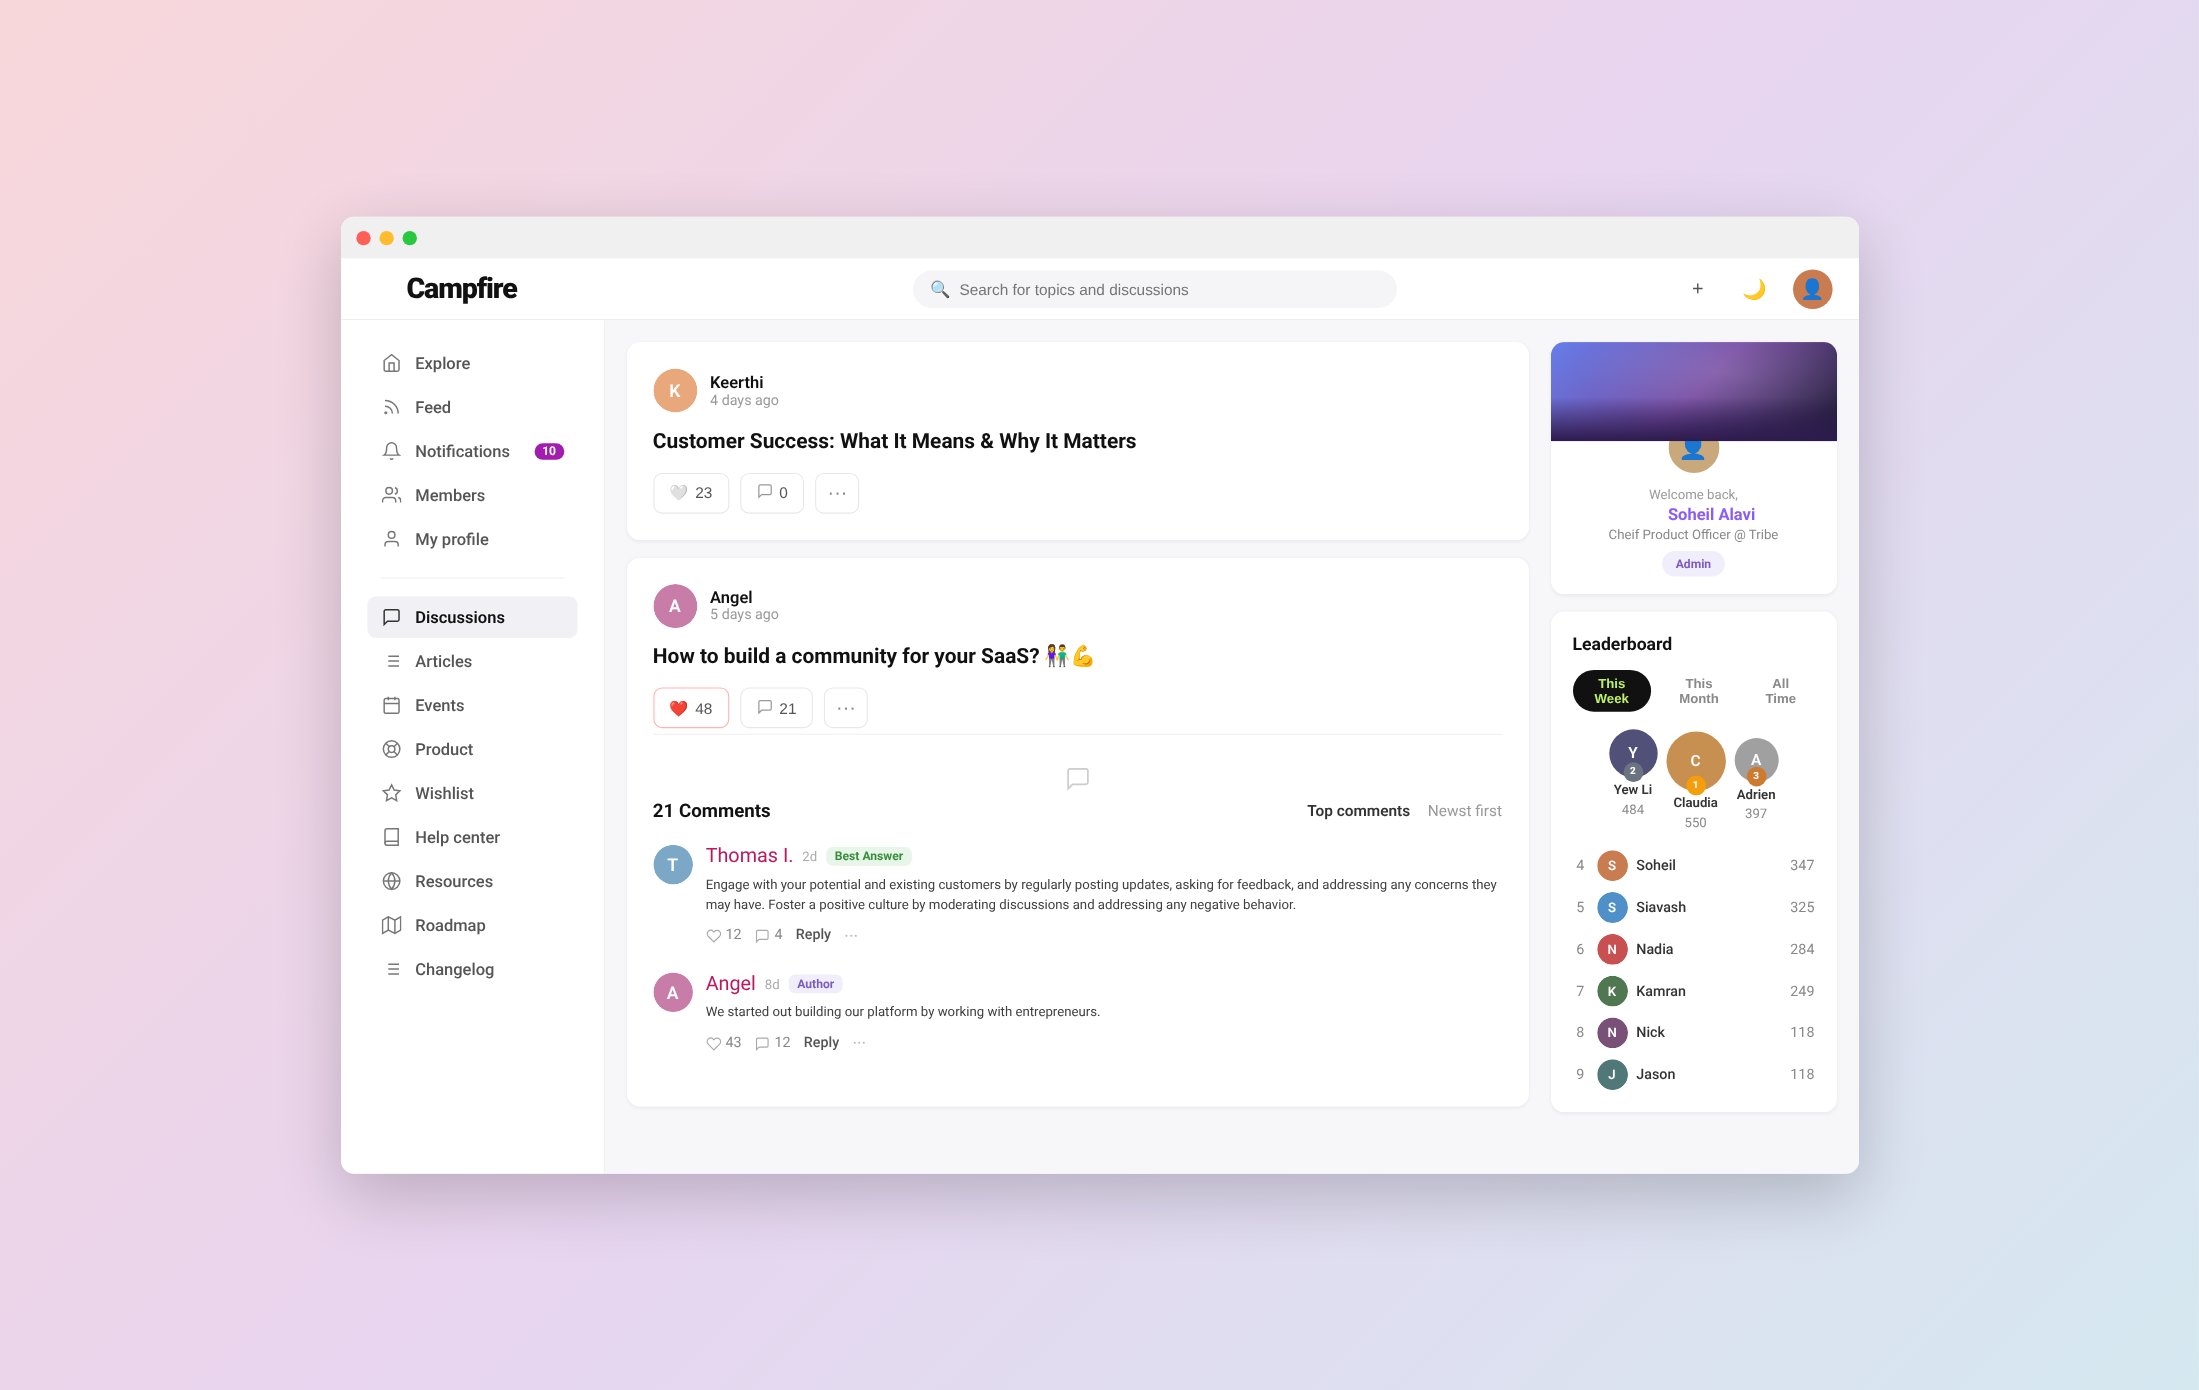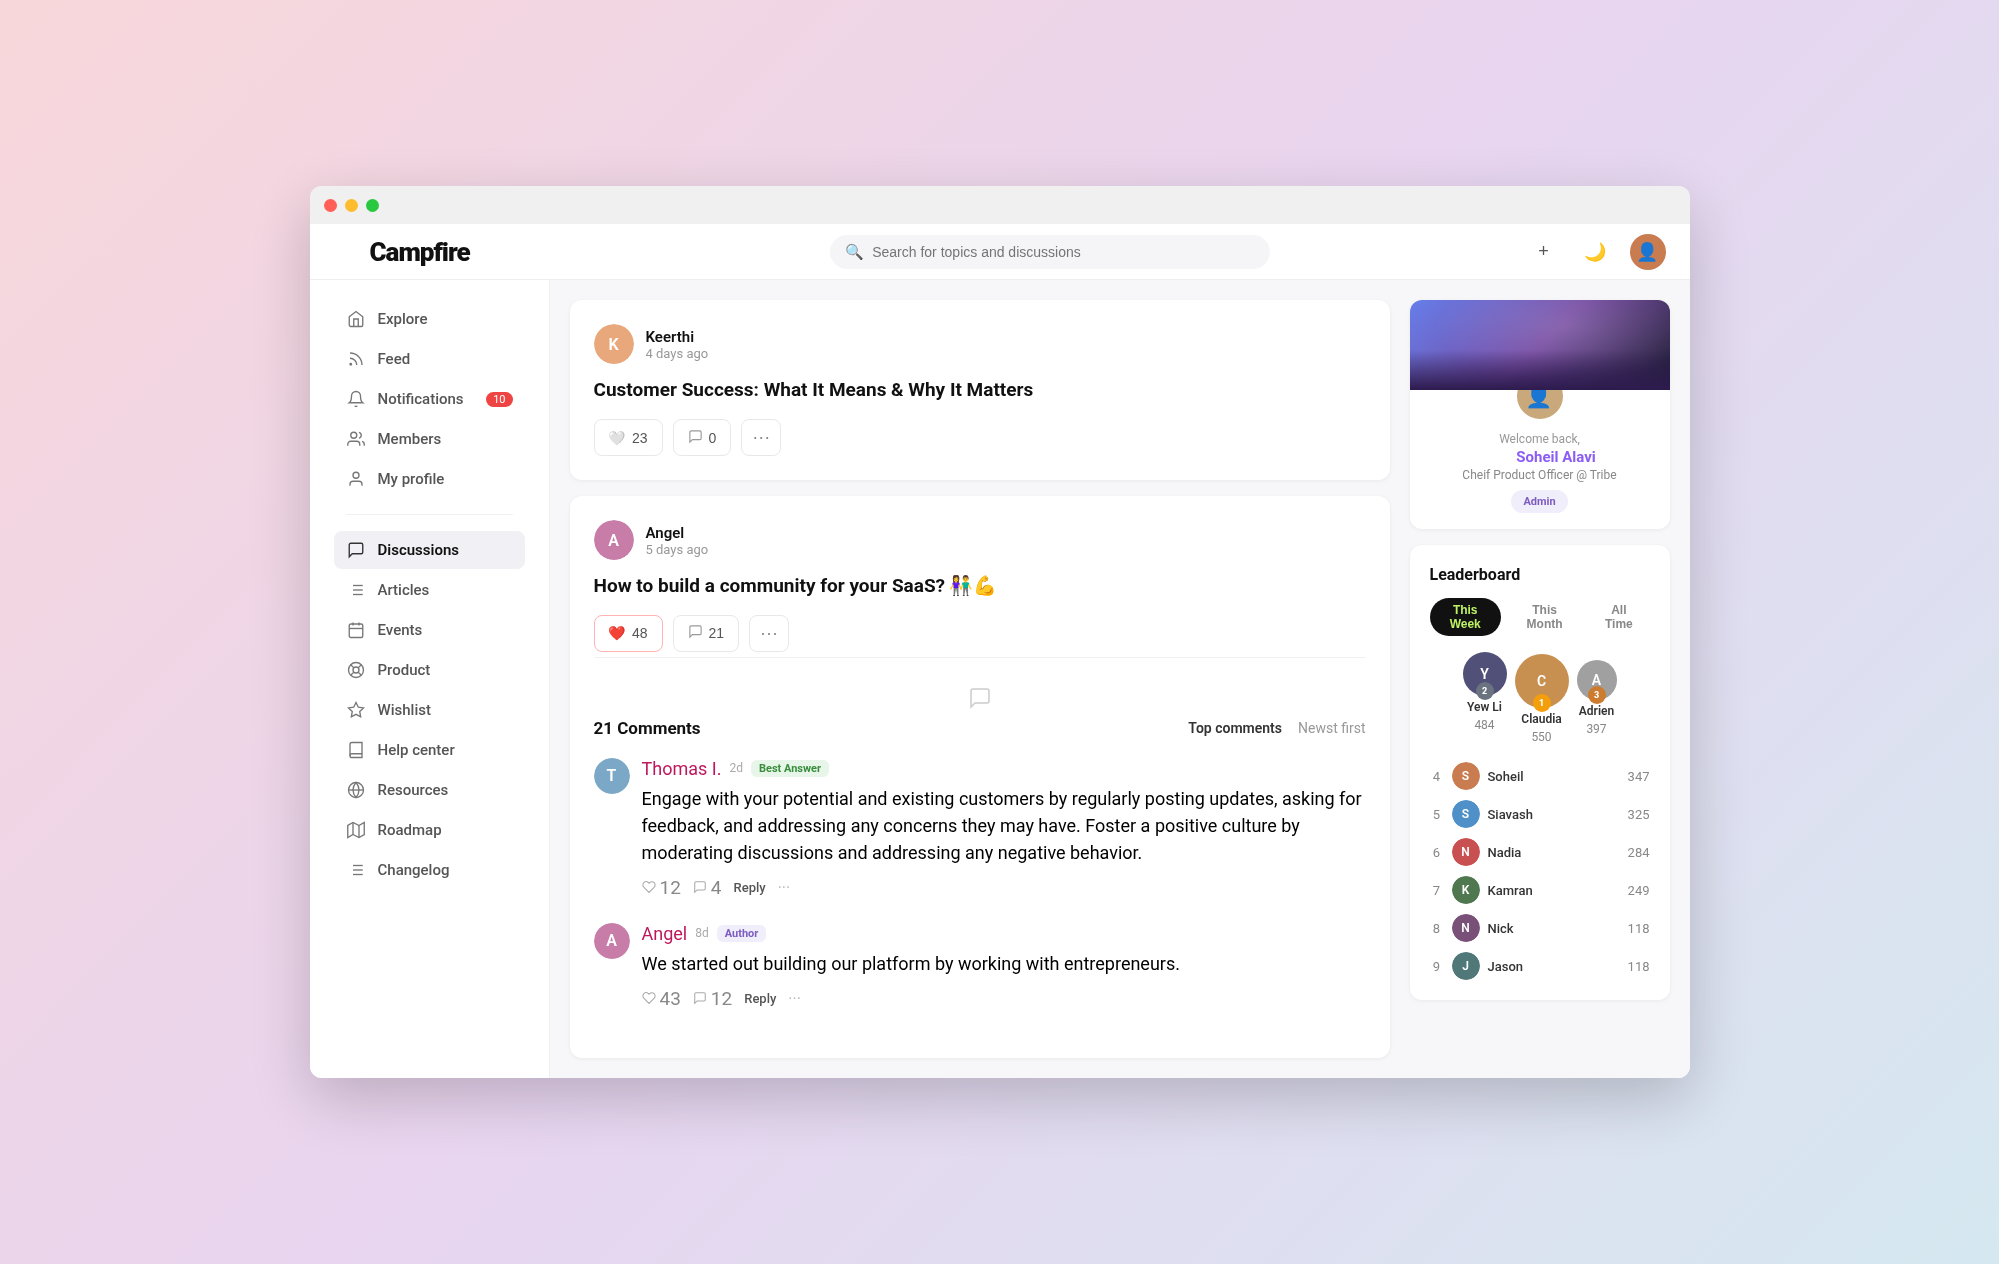--- a/index.html
+++ b/index.html
@@ -87,26 +87,26 @@
       width: 20px;
       height: 20px;
       display: flex;
       align-items: center;
       justify-content: center;
       color: #777;
       flex-shrink: 0;
     }
     .sidebar-item.active .sidebar-icon { color: #333; }
     .badge {
-      background: #ef4444;
+      background: #a21caf;
       color: #fff;
       border-radius: 10px;
       padding: 1px 7px;
       font-size: 11px;
-      font-weight: 400;
+      font-weight: 700;
       margin-left: auto;
     }
     .sidebar-divider {
       height: 1px;
       background: #f0f0f0;
       margin: 16px 24px;
     }
     
     .main {
       flex: 1;
@@ -310,35 +310,35 @@
     }
     .author-badge {
       background: #f0eefa;
       color: #7c5cbf;
       font-size: 11px;
       font-weight: 700;
       padding: 2px 8px;
       border-radius: 6px;
     }
     .comment-text {
-      font-size: 18px;
-      color: #000000;
+      font-size: 12px;
+      color: #404040;
       line-height: 1.5;
       margin-bottom: 10px;
     }
     .comment-actions {
       display: flex;
       align-items: center;
       gap: 12px;
     }
     .comment-action {
       display: flex;
       align-items: center;
       gap: 4px;
-      font-size: 19px;
+      font-size: 13px;
       color: #888;
       cursor: pointer;
     }
     .comment-reply-btn {
       font-size: 13px;
       color: #555;
       font-weight: 500;
       cursor: pointer;
     }
     .comment-dots { color: #bbb; cursor: pointer; font-size: 16px; }

